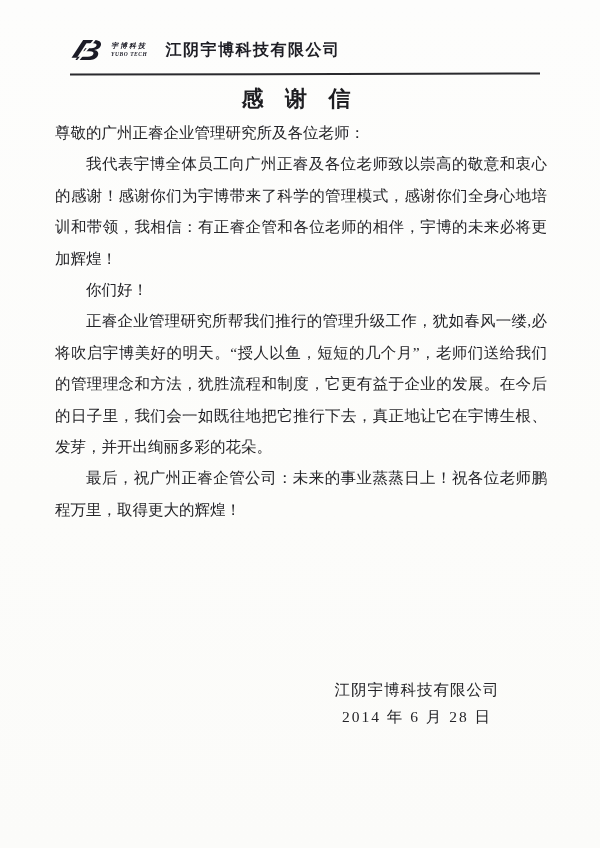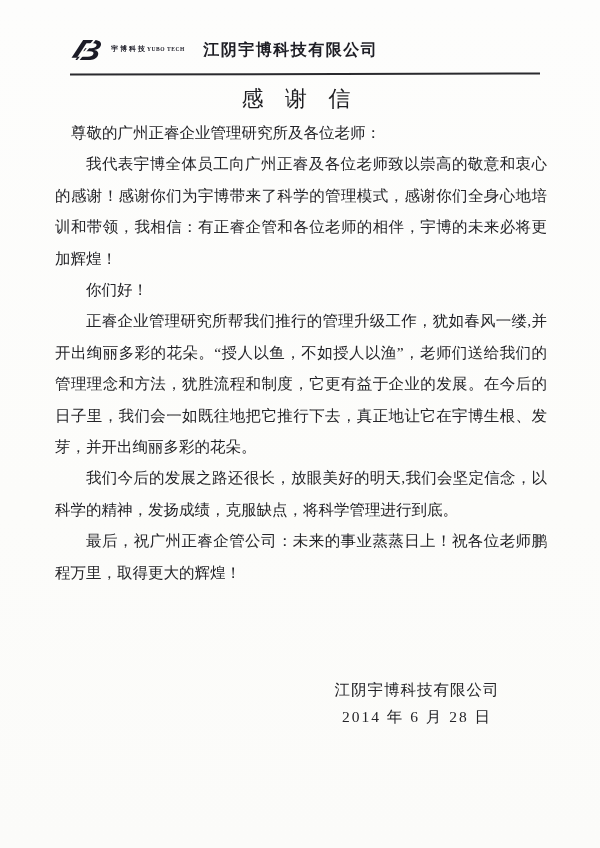--- a/index.html
+++ b/index.html
@@ -15,47 +15,47 @@
     color:#222226;
     overflow:hidden;
   }
   
   .letterhead{
     position:absolute;left:70px;top:36px;right:60px;
     display:flex;align-items:center;gap:7px;
   }
   .logo-mark{width:34px;height:28px;flex:0 0 auto;}
   .logo-text{
-    display:flex;flex-direction:row;
-    line-height:1.05;color:#1b1b26;
+    display:flex;flex-direction:column;
+    line-height:1.05;color:#1b1b26;font-style:italic;
   }
   .logo-text .cn{font-size:7px;letter-spacing:2px;font-weight:bold;}
   .logo-text .en{font-size:6px;letter-spacing:0.6px;font-weight:bold;transform:scale(.92);transform-origin:left;}
   .header-company{
     margin-left:8px;
     font-size:16px;font-weight:bold;letter-spacing:1.5px;color:#1d1d24;
   }
   .rule{
     position:absolute;left:70px;top:73px;width:470px;height:2px;
     background:#2a2a2e;transform:rotate(-0.15deg);
   }
   
   .title{
     position:absolute;left:0;top:84px;width:100%;
     margin:0;text-align:center;
-    font-size:22px;font-weight:normal;letter-spacing:8px;color:#1e1e22;
+    font-size:22px;font-weight:bold;letter-spacing:8px;color:#1e1e22;
   }
   
   .body{
     position:absolute;left:55px;top:117px;width:492px;
     font-size:15.5px;line-height:31.4px;color:#242428;
     text-align:justify;
   }
   .body p{margin:0;text-indent:2em;}
-  .body p.no-indent{text-indent:0;margin-left:16px;}
+  .body p.no-indent{text-indent:0;}
   
   .sign{
     position:absolute;right:48px;top:676px;width:270px;
     font-size:15.5px;line-height:27px;color:#242428;
     text-align:center;
   }
   .sign .sign-company{letter-spacing:1px;}
   .sign-row{
     display:flex;align-items:center;justify-content:center;
     height:34px;
@@ -85,22 +85,21 @@
   </header>
 
   <div class="rule"></div>
 
   <h1 class="title">感 谢 信</h1>
 
   <main class="body">
     <p class="no-indent">尊敬的广州正睿企业管理研究所及各位老师：</p>
     <p>我代表宇博全体员工向广州正睿及各位老师致以崇高的敬意和衷心的感谢！感谢你们为宇博带来了科学的管理模式，感谢你们全身心地培训和带领，我相信：有正睿企管和各位老师的相伴，宇博的未来必将更加辉煌！</p>
     <p>你们好！</p>
-    <p>正睿企业管理研究所帮我们推行的管理升级工作，犹如春风一缕,并开出绚丽多彩的花朵。“授人以鱼，不如授人以渔”，老师们送给我们的管理理念和方法，犹胜流程和制度，它更有益于企业的发展。在今后的日子里，我们会一如既往地把它推行下去，真正地让它在宇博生根、发芽，并开出绚丽多彩的花朵。</p>
-    <p>我们今后的发展之路还很长，放眼美好的明天,我们会坚定信念，以科学的精神，发扬成绩，克服缺点，将科学管理进行到底。</p>
+    <p>正睿企业管理研究所帮我们推行的管理升级工作，犹如春风一缕,必将吹启宇博美好的明天。“授人以鱼，短短的几个月”，老师们送给我们的管理理念和方法，犹胜流程和制度，它更有益于企业的发展。在今后的日子里，我们会一如既往地把它推行下去，真正地让它在宇博生根、发芽，并开出绚丽多彩的花朵。</p>
     <p>最后，祝广州正睿企管公司：未来的事业蒸蒸日上！祝各位老师鹏程万里，取得更大的辉煌！</p>
   </main>
 
   <div class="sign">
     <div class="sign-company">江阴宇博科技有限公司</div>
     <div class="sign-date">2014 年 6 月 28 日</div>
   </div>
 
 </div>
 

